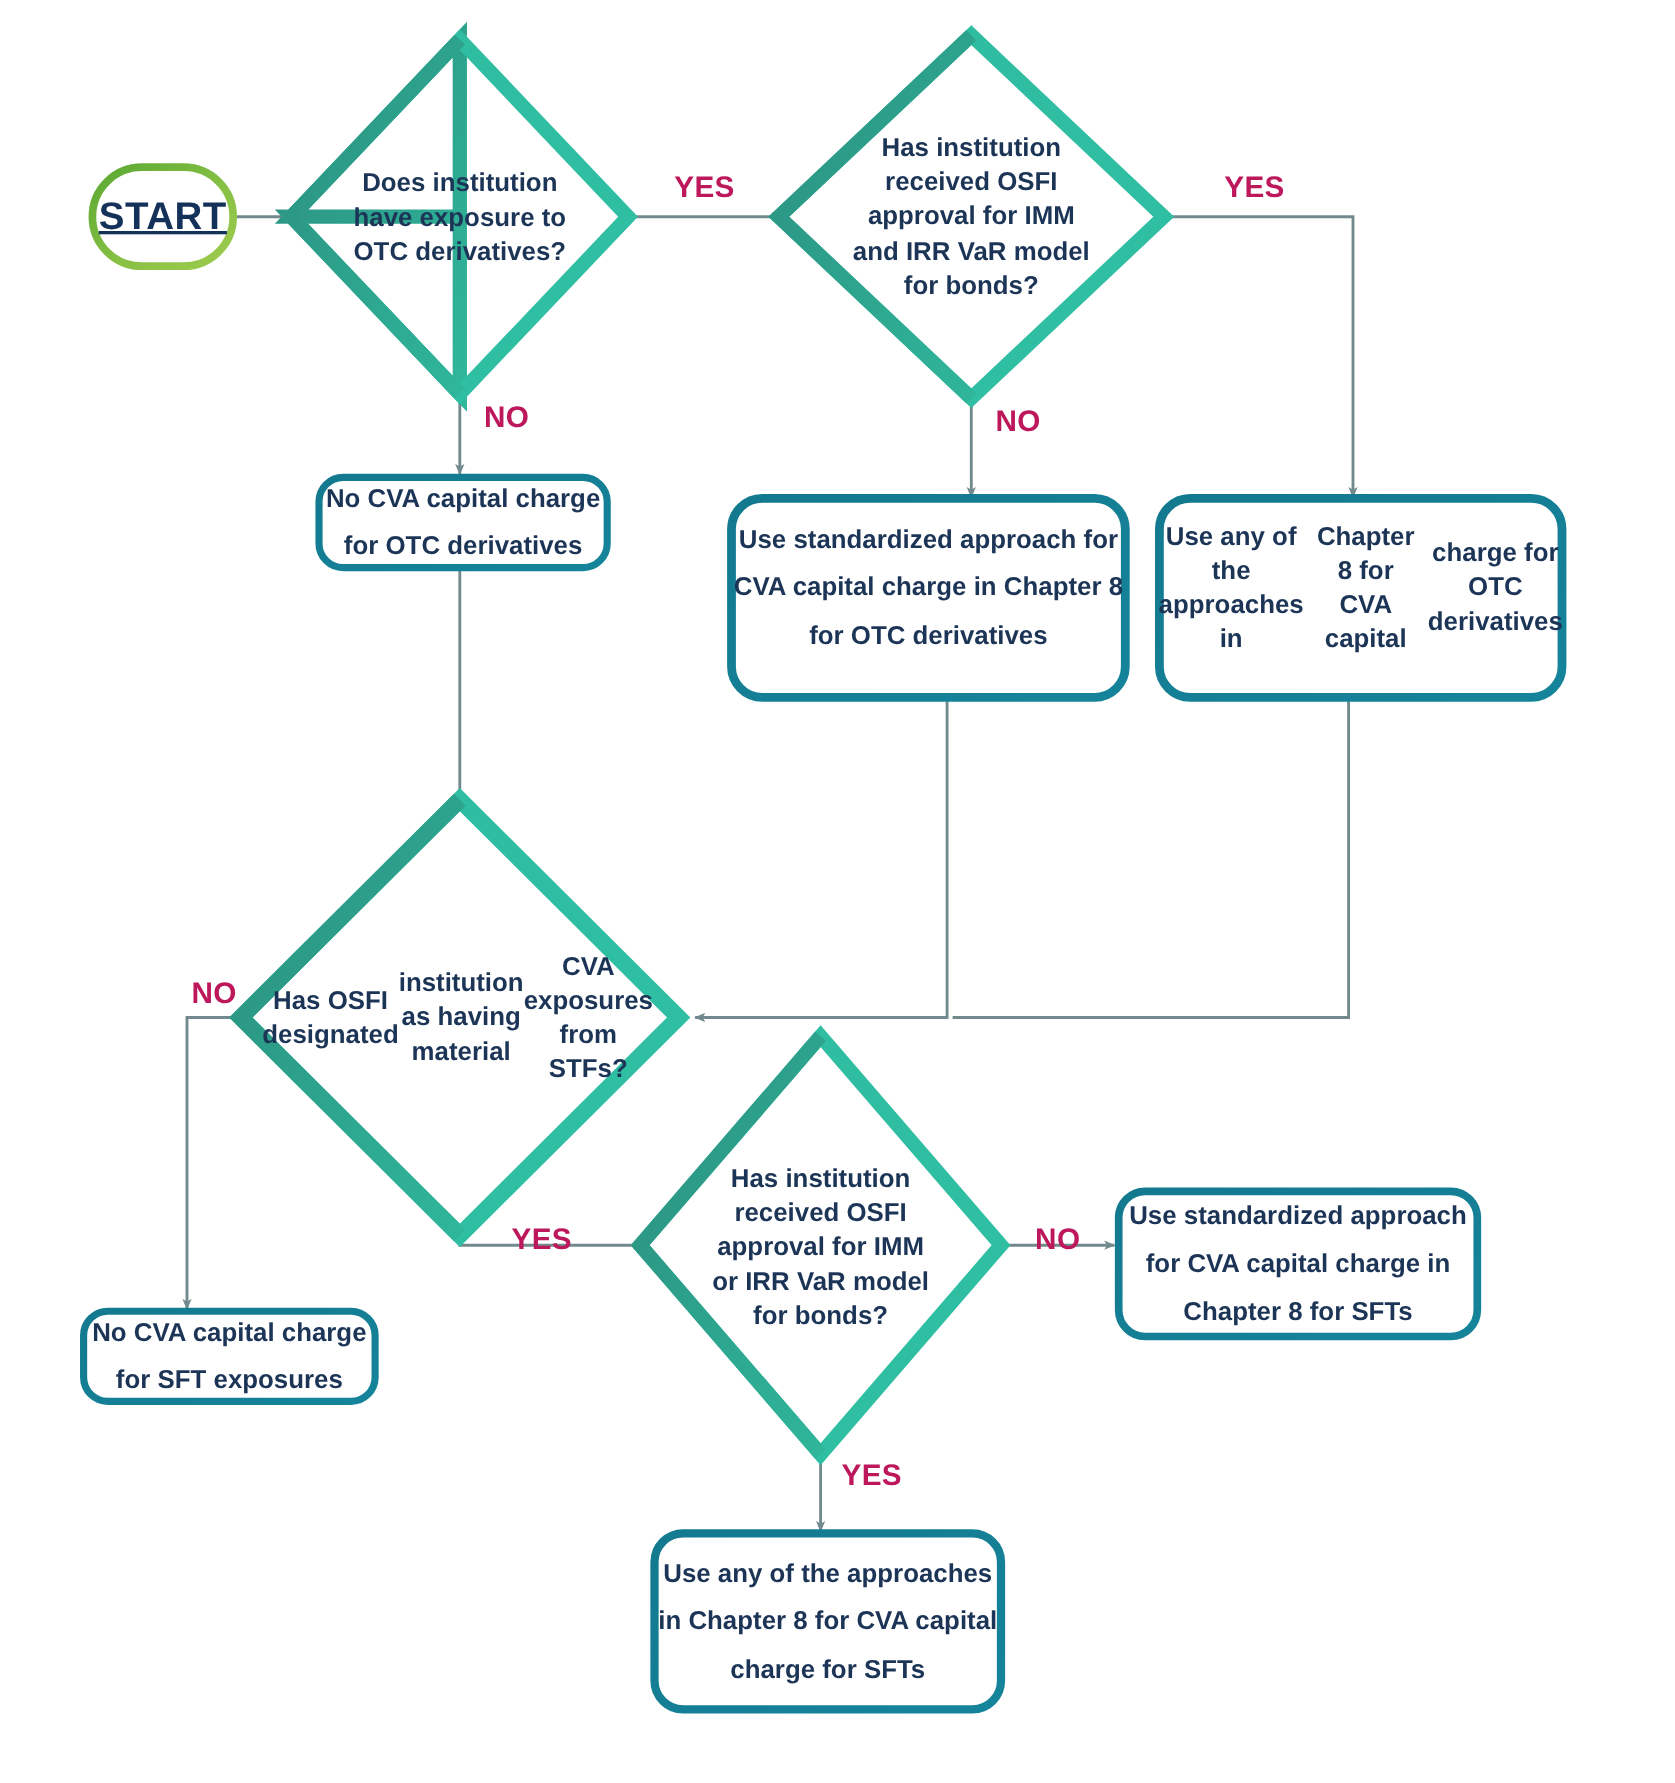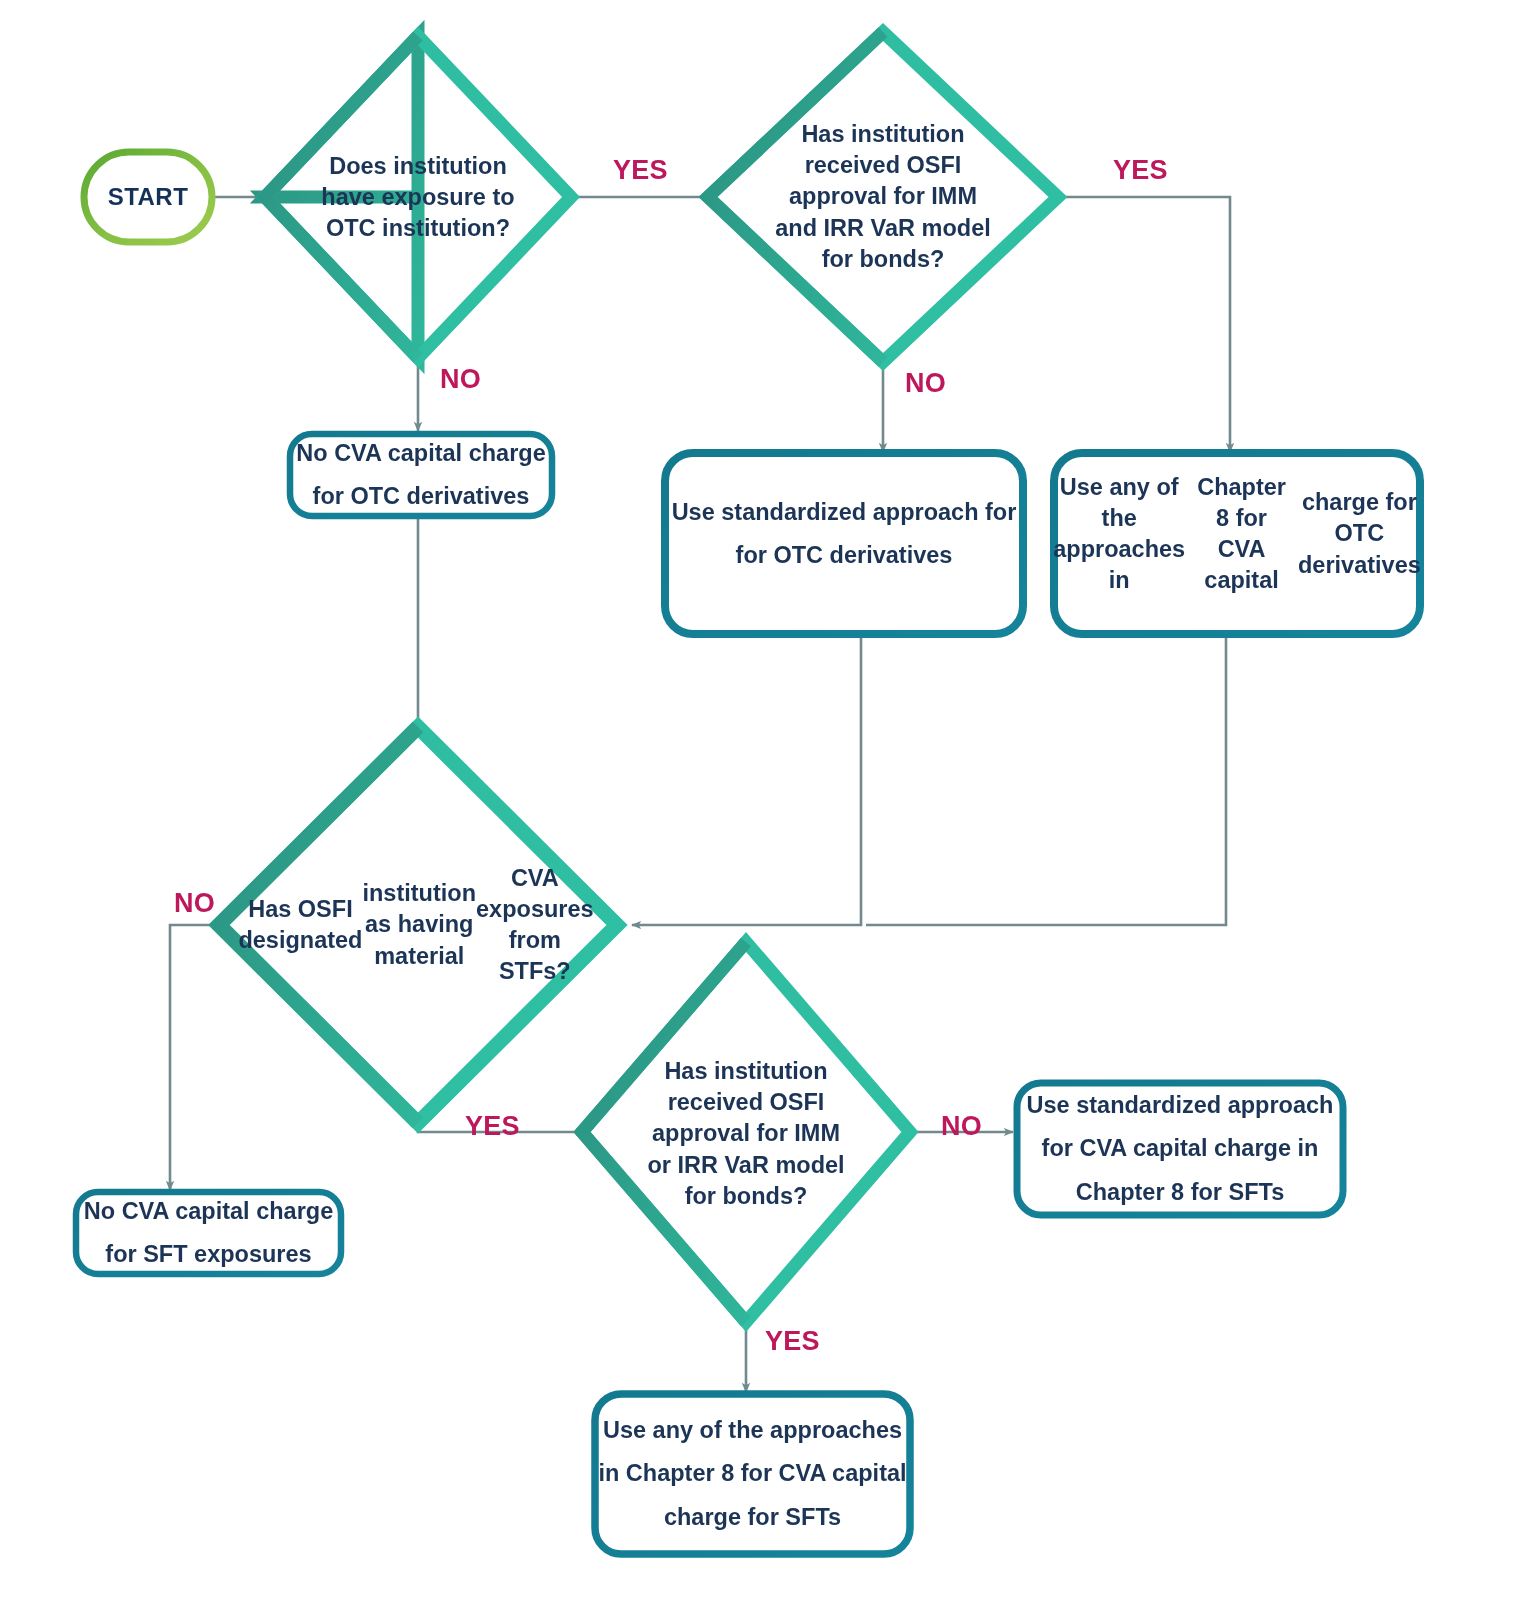--- a/index.html
+++ b/index.html
@@ -38,23 +38,24 @@
   }
   .edge-label {
     position: absolute;
     color: #be185d;
     font-weight: bold;
     font-size: 27px;
     letter-spacing: 0.3px;
     white-space: nowrap;
   }
   .start-label {
-    font-size: 24px;
+    font-size: 35px;
     letter-spacing: 0.5px;
     color: #14315a;
+    text-decoration: underline;
   }
   .diamond-label { font-size: 23.5px; }
   .box-label { font-size: 23.5px; gap: 12px; }
 </style>
 </head>
 <body>
 
 <div id="flowchart-root">
 
   <svg class="canvas" viewBox="0 0 1523 1621" xmlns="http://www.w3.org/2000/svg">
@@ -145,21 +146,21 @@
     <rect x="1017" y="1083" width="326" height="132" rx="24" ry="24" fill="#ffffff" stroke="url(#gradBoxBorder)" stroke-width="7"></rect>
 
     <rect x="595" y="1394" width="315" height="160" rx="26" ry="26" fill="#ffffff" stroke="url(#gradBoxBorder)" stroke-width="7.5"></rect>
   </svg>
 
   <div class="node-text start-label" style="left:84px; top:152px; width:128px; height:90px;">START</div>
 
   <div class="node-text diamond-label" style="left:288px; top:125px; width:260px; height:145px; flex-direction:column;align-items:center;">
     <span>Does institution</span>
     <span>have exposure to</span>
-    <span>OTC institution?</span>
+    <span>OTC derivatives?</span>
   </div>
 
   <div class="node-text diamond-label" style="left:753px; top:99px; width:260px; height:196px; flex-direction:column;">
     <span>Has institution</span>
     <span>received OSFI</span>
     <span>approval for IMM</span>
     <span>and IRR VaR model</span>
     <span>for bonds?</span>
   </div>
 
@@ -177,20 +178,21 @@
     <span>for bonds?</span>
   </div>
 
   <div class="node-text box-label" style="left:290px; top:434px; width:262px; height:82px; flex-direction:column;">
     <span>No CVA capital charge</span>
     <span>for OTC derivatives</span>
   </div>
 
   <div class="node-text box-label" style="left:665px; top:471px; width:358px; height:126px; flex-direction:column;">
     <span>Use standardized approach for</span>
+    <span>CVA capital charge in Chapter 8</span>
     <span>for OTC derivatives</span>
   </div>
 
   <div class="node-text box-label" style="left:1054px; top:471px; width:366px; height:126px; flex-direction:row;">
     <span>Use any of the approaches in</span>
     <span>Chapter 8 for CVA capital</span>
     <span>charge for OTC derivatives</span>
   </div>
 
   <div class="node-text box-label" style="left:76px; top:1192px; width:265px; height:82px; flex-direction:column;">

